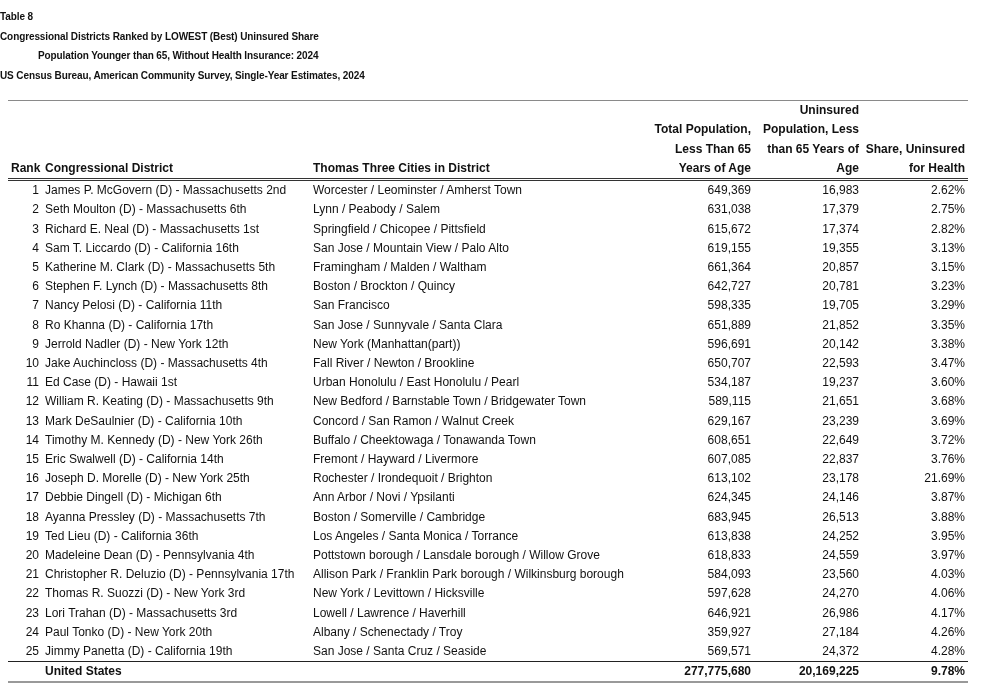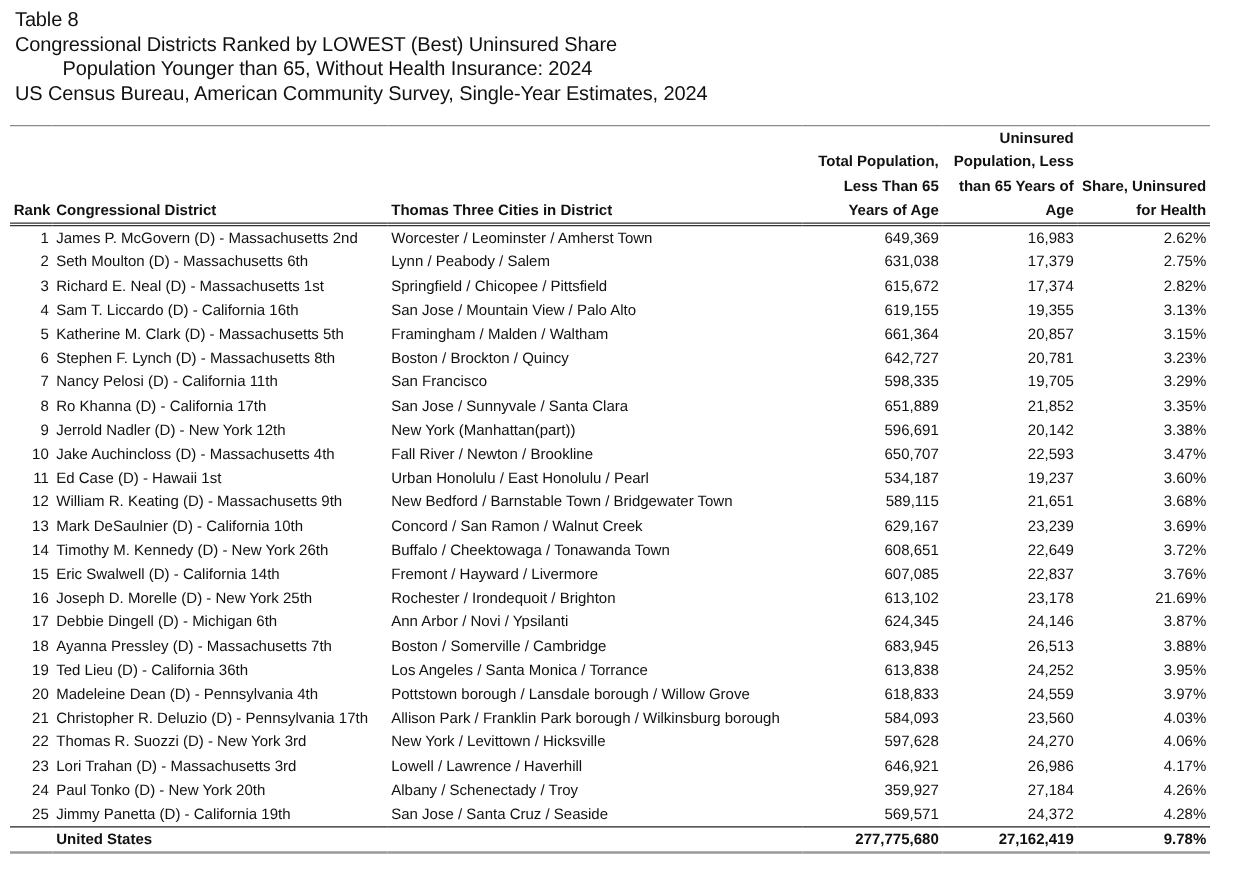--- a/index.html
+++ b/index.html
@@ -10,24 +10,24 @@
   body {
     width: 1000px;
     height: 697px;
     position: relative;
     font-family: "Liberation Sans", sans-serif;
     color: #111111;
     overflow: hidden;
   }
   .titles {
     position: absolute;
-    left: 12px;
+    left: 0;
     top: 7px;
-    font-weight: normal;
-    font-size: 16px;
+    font-weight: bold;
+    font-size: 10px;
     line-height: 19.5px;
     letter-spacing: -0.1px;
   }
   .titles .indent {
     padding-left: 38px;
   }
   .table-wrap {
     position: absolute;
     left: 8px;
     top: 100px;
@@ -323,18 +323,18 @@
           <td class="r">24,372</td>
           <td class="r">4.28%</td>
         </tr>
       </tbody>
     <tfoot>
       <tr class="total">
         <td></td>
         <td class="l">United States</td>
         <td></td>
         <td class="r">277,775,680</td>
-        <td class="r">27,162,419</td>
+        <td class="r">20,169,225</td>
         <td class="r">9.78%</td>
       </tr>
     </tfoot>
   </table>
 </div>
 
 </body></html>

